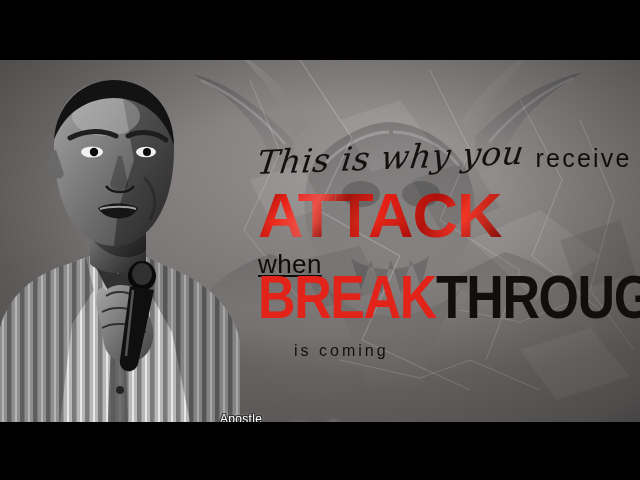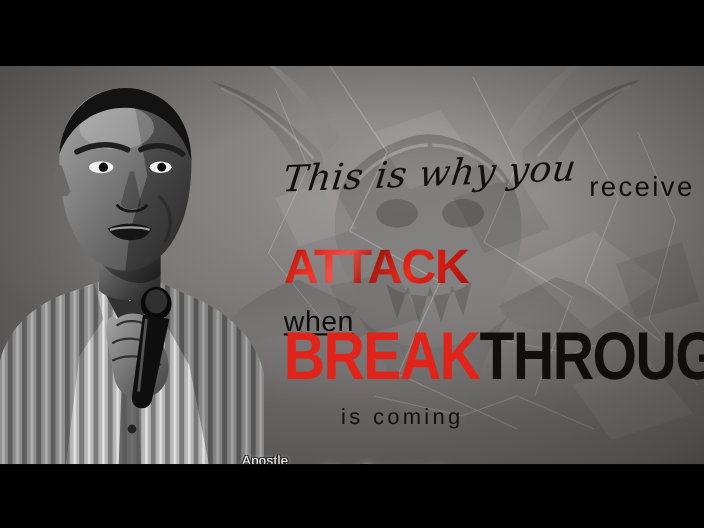--- a/index.html
+++ b/index.html
@@ -121,50 +121,48 @@
   .receive-text {
     font-family: "Liberation Sans", sans-serif;
     font-size: 25px;
     line-height: 40px;
     color: #100d0c;
     letter-spacing: 2.2px;
     display: inline-block;
     vertical-align: top;
     margin-left: 8px;
     font-weight: 400;
-    margin-top: 12px;
   }
 
   .line-attack {
     margin-top: -2px;
     height: 64px;
   }
   .attack-text {
     display: block;
     font-family: "Liberation Sans", sans-serif;
     font-weight: 700;
-    font-size: 44px;
+    font-size: 63px;
     line-height: 66px;
     letter-spacing: -1px;
     color: #e22018;
     background-image:
       linear-gradient(118deg,
         rgba(0,0,0,.42) 0%, rgba(0,0,0,0) 9%,
         rgba(255,255,255,.22) 17%, rgba(0,0,0,.3) 24%,
         rgba(0,0,0,0) 33%, rgba(120,0,0,.5) 46%,
         rgba(255,90,70,.28) 55%, rgba(0,0,0,.35) 66%,
         rgba(0,0,0,0) 74%, rgba(160,10,10,.45) 86%,
         rgba(0,0,0,.3) 100%),
       linear-gradient(0deg, #c4140e 0%, #ef2a1c 40%, #e01a12 100%);
     -webkit-background-clip: text;
     background-clip: text;
     -webkit-text-fill-color: transparent;
     text-shadow: none;
     transform: scaleX(1.0);
-    margin-top: 28px;
   }
 
   .line-when {
     margin-top: 4px;
     height: 30px;
   }
   .when-text {
     font-family: "Liberation Sans", sans-serif;
     font-size: 26px;
     line-height: 28px;
@@ -190,25 +188,25 @@
   }
   .break-text   { color: #e2231a; }
   .through-text { color: #110e0d; }
 
   .line-coming {
     margin-top: 14px;
     height: 28px;
   }
   .coming-text {
     font-family: "Liberation Sans", sans-serif;
-    font-size: 20px;
+    font-size: 16px;
     line-height: 26px;
     color: #120f0e;
     letter-spacing: 3px;
-    margin-left: 52px;
+    margin-left: 36px;
   }
 
   
   .signature {
     position: absolute;
     left: 166px;
     top: 352px;
     width: 220px;
     height: 56px;
     z-index: 30;

